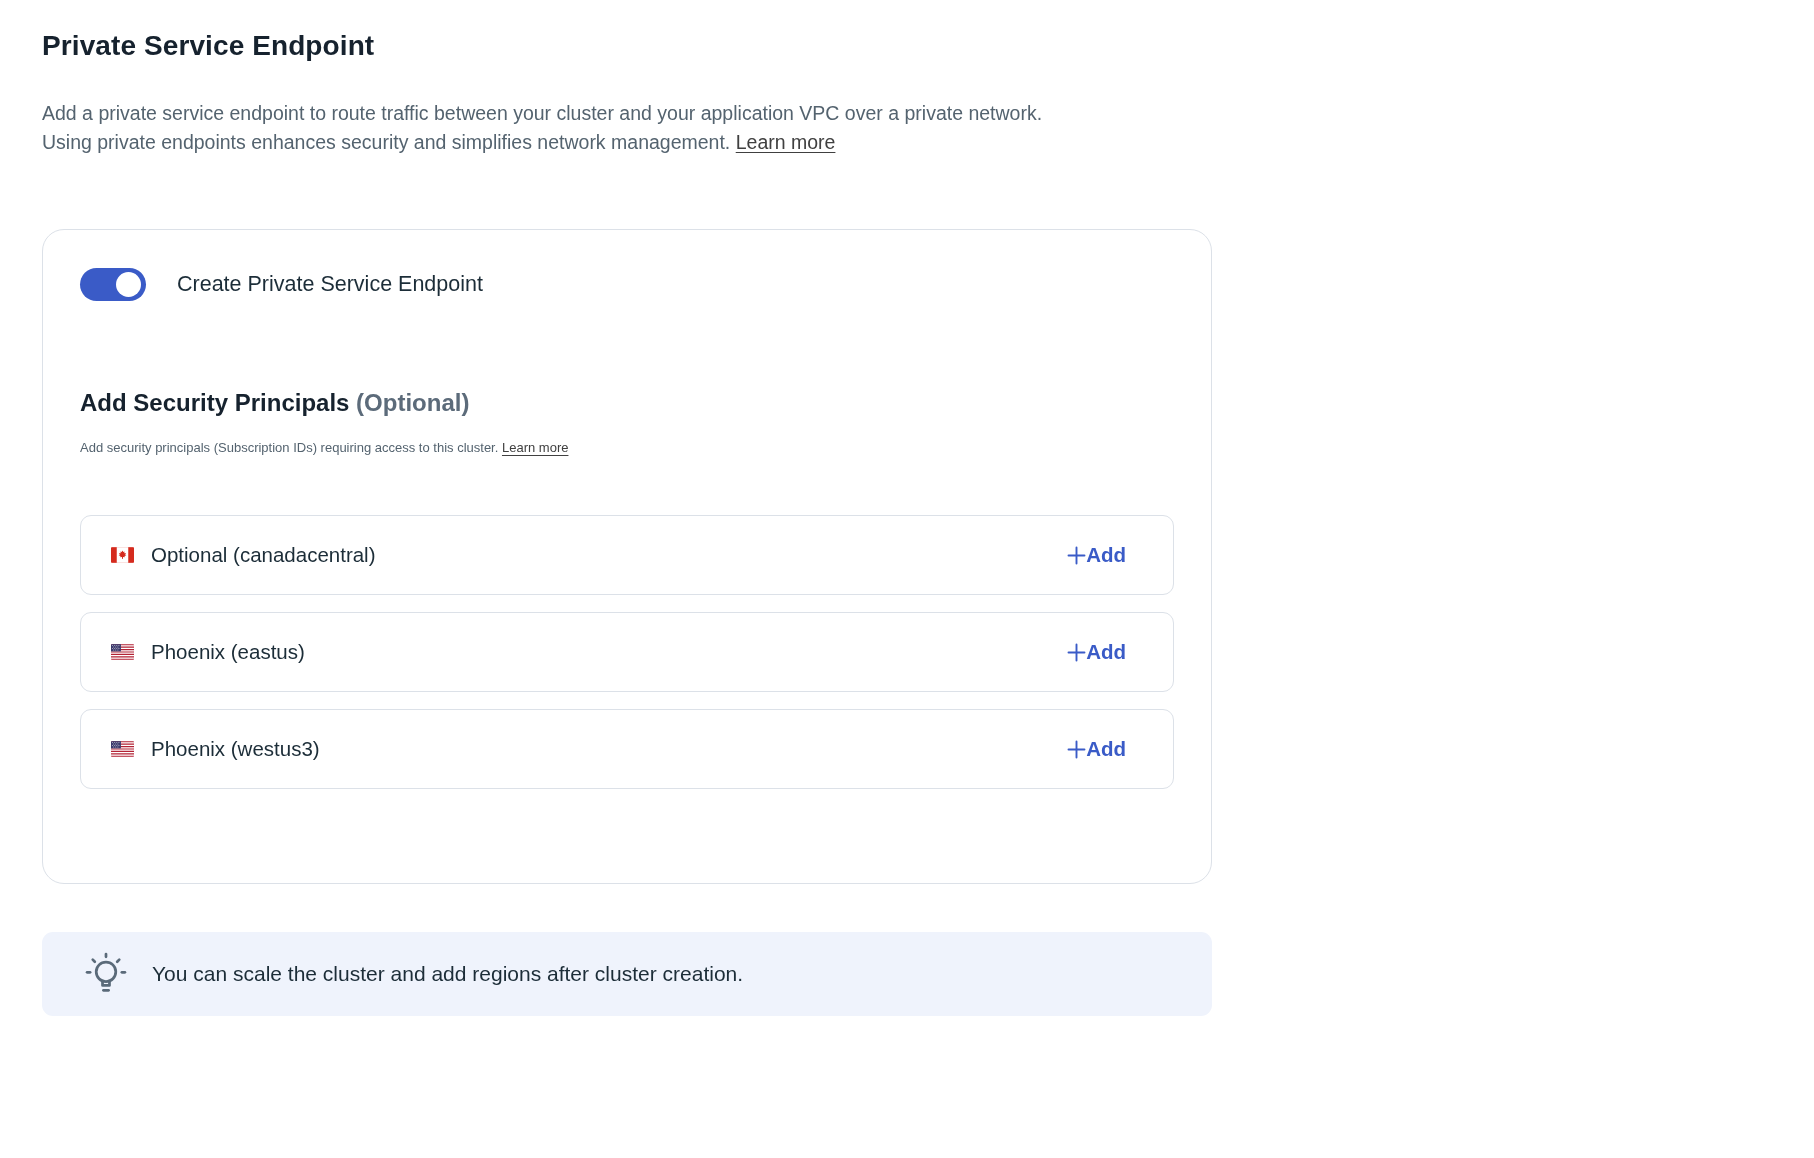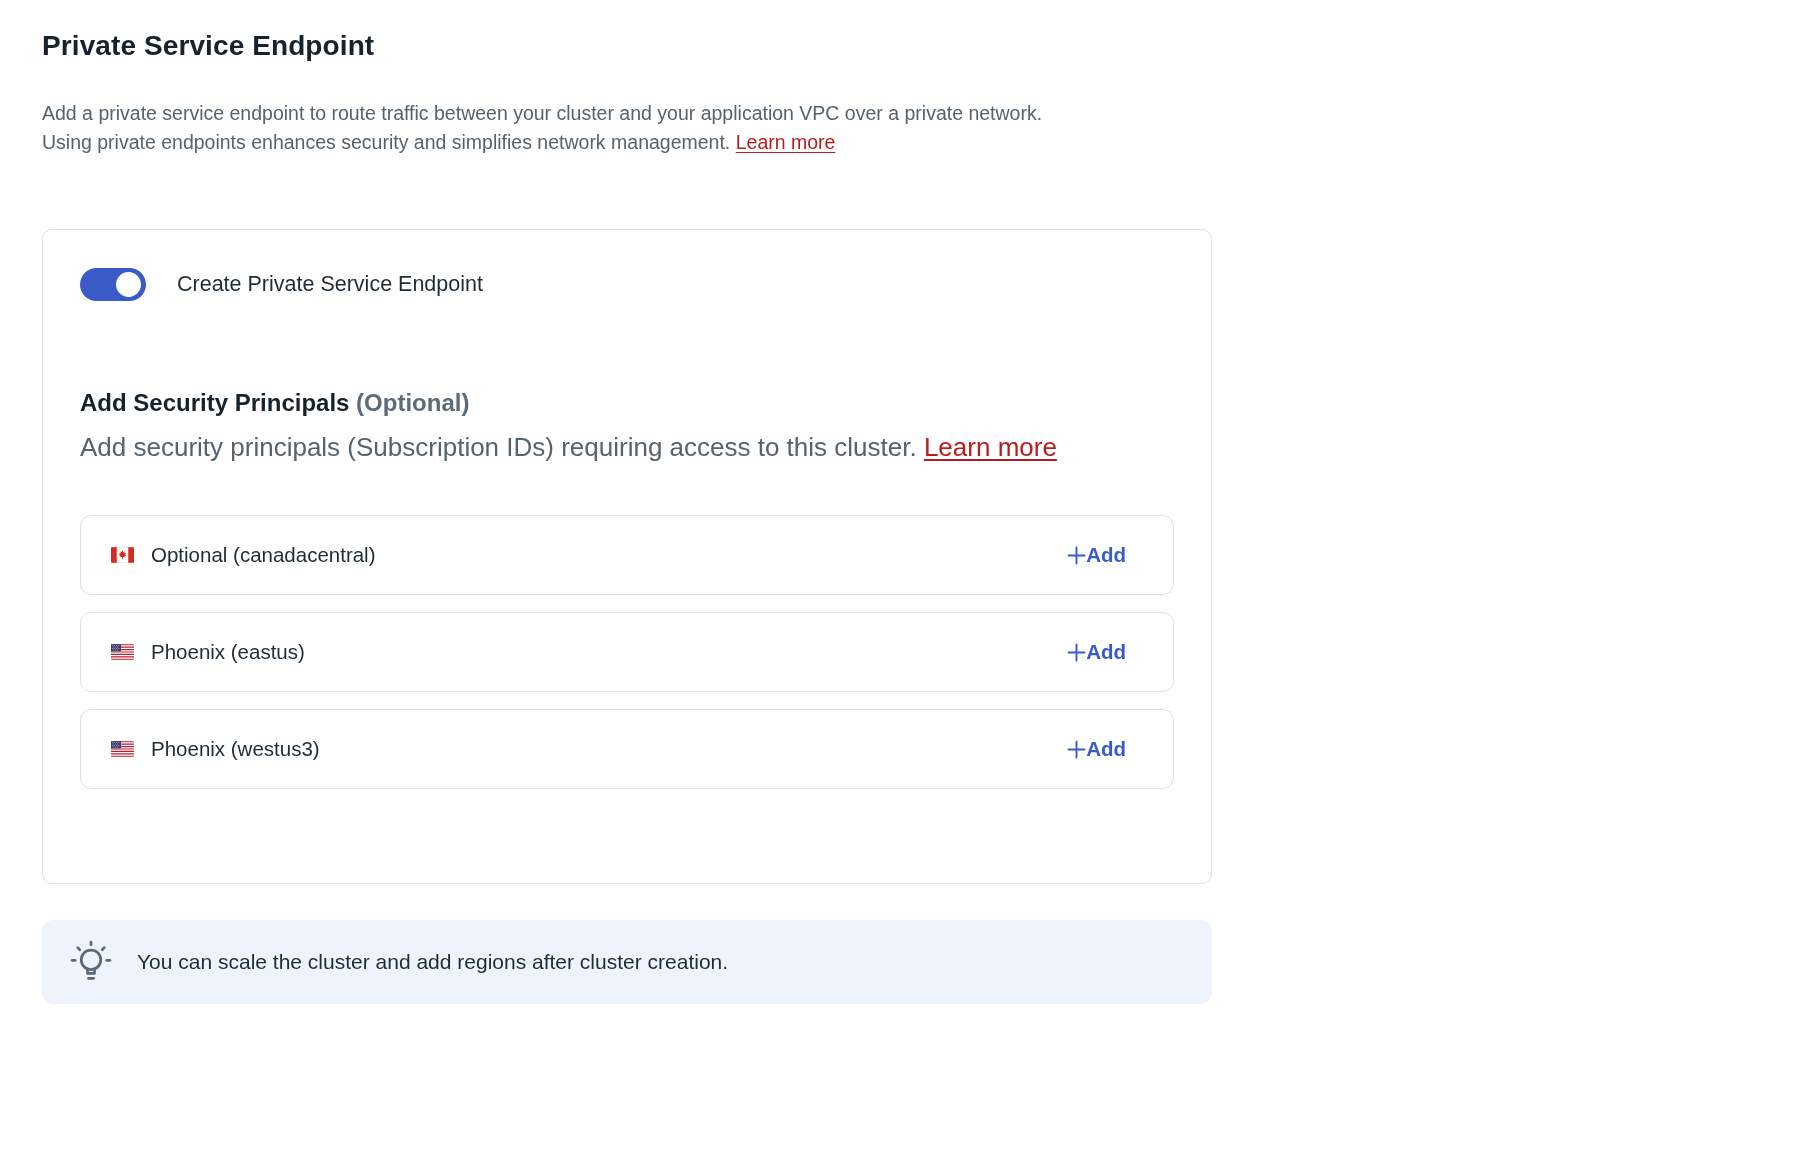--- a/index.html
+++ b/index.html
@@ -31,31 +31,31 @@
     letter-spacing: 0.1px;
   }
   .intro {
     margin: 37px 0 0 0;
     max-width: 1020px;
     font-size: 19.5px;
     line-height: 29px;
     color: #54636f;
   }
   .text-link {
-    color: #b91c1c;
+    color: #404040;
     text-decoration: underline;
     text-underline-offset: 3px;
     cursor: pointer;
   }
   
   .card {
     margin-top: 72px;
     width: 1170px;
     border: 1px solid #dce1e8;
-    border-radius: 10px;
+    border-radius: 22px;
     padding: 38px 37px 94px 37px;
     background: #ffffff;
   }
   .toggle-row {
     display: flex;
     align-items: center;
   }
   .toggle {
     position: relative;
     width: 66px;
@@ -84,21 +84,21 @@
     font-size: 24px;
     font-weight: 700;
     color: #16222e;
   }
   .optional {
     color: #5c6b7a;
     font-weight: 700;
   }
   .section-desc {
     margin: 17px 0 0 0;
-    font-size: 26px;
+    font-size: 13px;
     line-height: 27px;
     color: #54636f;
   }
   .add-all-row {
     margin-top: 96px;
     display: flex;
     justify-content: flex-end;
   }
   .add-all-link {
     display: inline-flex;
@@ -145,28 +145,28 @@
     background: transparent;
     font-family: "Liberation Sans", sans-serif;
     font-size: 20.5px;
     font-weight: 700;
     color: #3a5bc7;
     cursor: pointer;
     padding: 0;
   }
   
   .tip {
-    margin-top: 36px;
+    margin-top: 48px;
     width: 1170px;
     min-height: 84px;
     border-radius: 11px;
     background: #eff3fc;
     display: flex;
     align-items: center;
-    padding: 0 24px;
+    padding: 0 39px;
   }
   .tip-icon { display: inline-flex; flex: 0 0 auto; }
   .tip-text {
     margin-left: 21px;
     font-size: 21px;
     color: #1c2d38;
   }
 </style>
 </head>
 <body>

